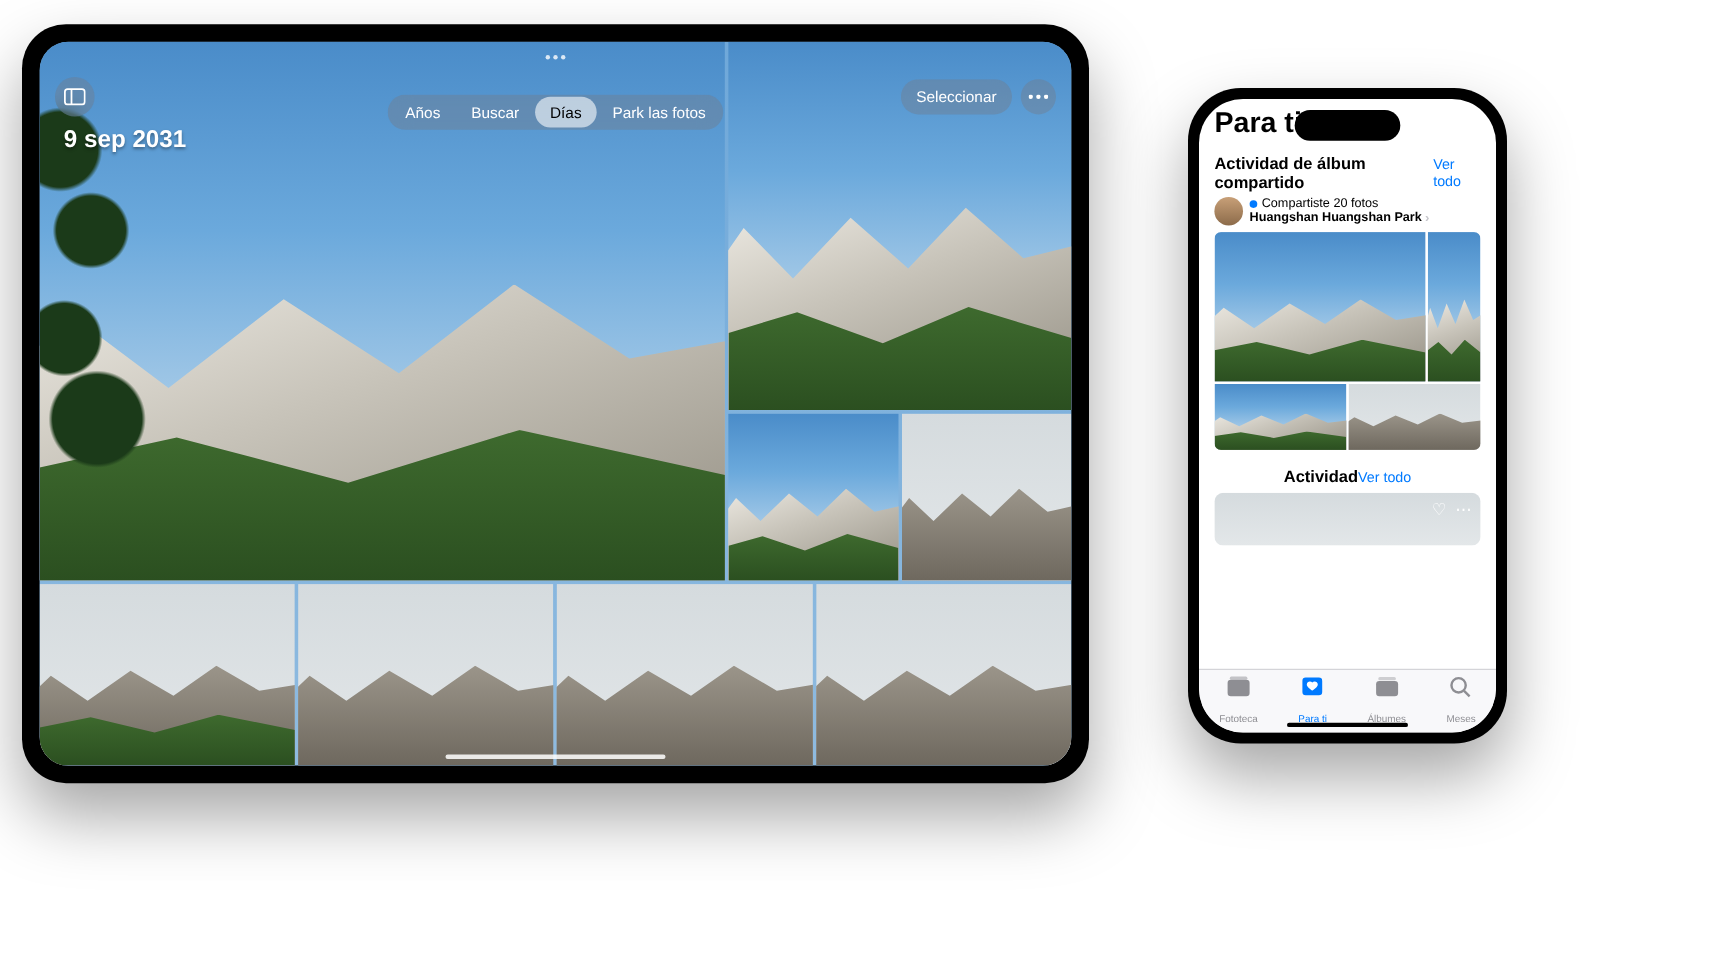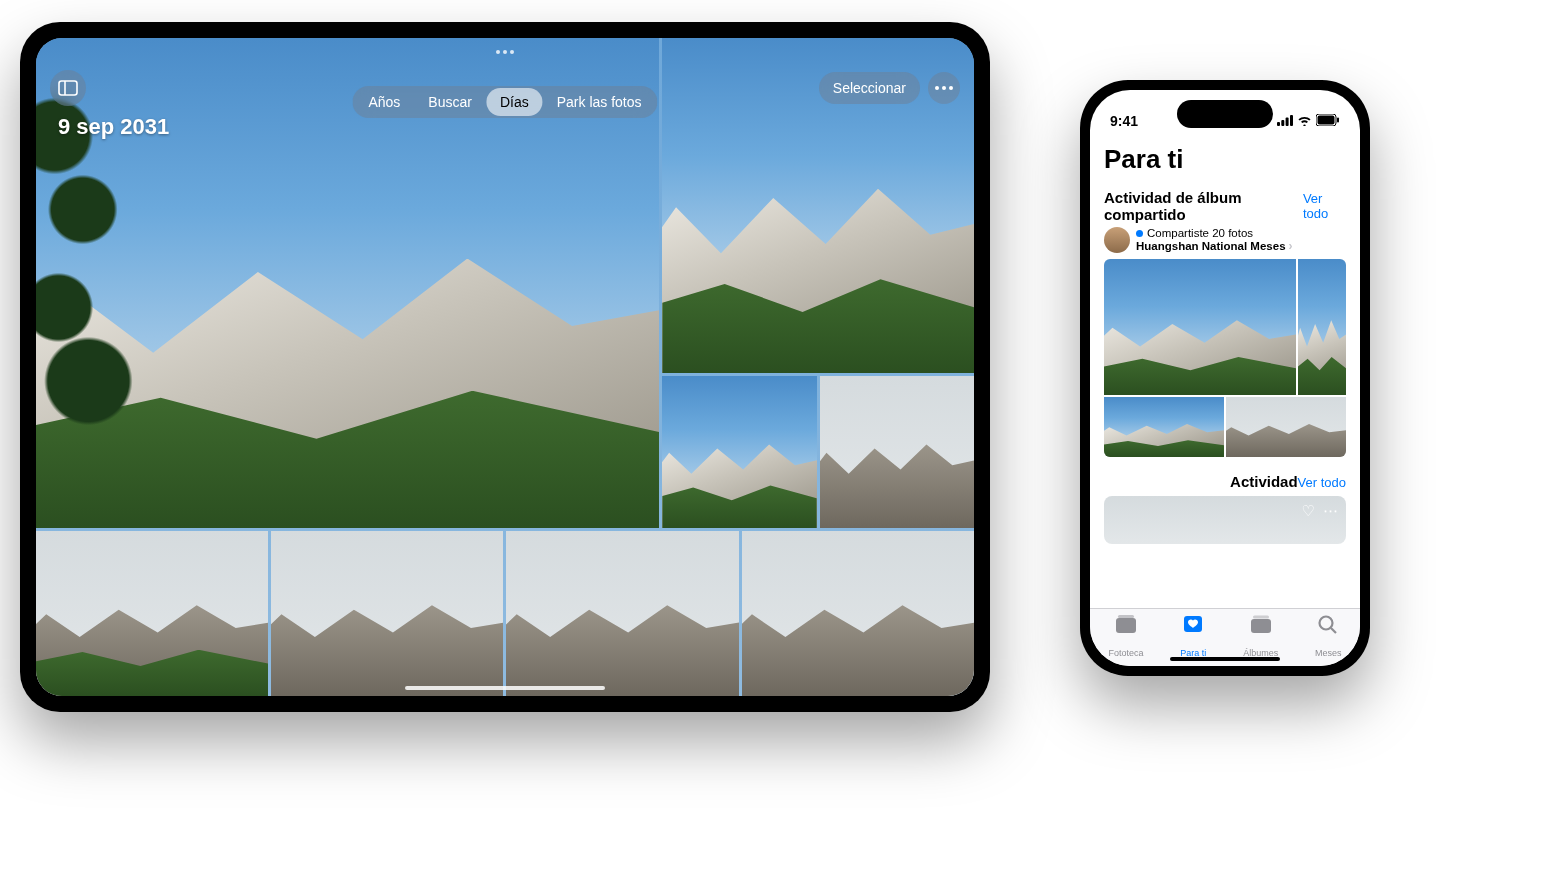--- a/index.html
+++ b/index.html
@@ -129,21 +129,21 @@
     width: 96px; height: 28px; background: #000; border-radius: 16px; z-index: 5;
   }
   .iphone-status {
     height: 48px; display: flex; justify-content: space-between; align-items: center;
     padding: 14px 20px 0; font-size: 14px; font-weight: 600; color: #000;
   }
   .iphone-status .right { display: flex; align-items: center; gap: 4px; }
 
   .iphone-body { flex: 1; overflow: hidden; padding: 0 14px; }
   .h1 { font-size: 26px; font-weight: 700; margin: 6px 0 14px; }
-  .section-head { display: flex; justify-content: flex-end; align-items: baseline; margin-bottom: 4px; }
+  .section-head { display: flex; justify-content: center; align-items: baseline; margin-bottom: 4px; }
   .section-title { font-size: 15px; font-weight: 700; }
   .link { font-size: 13px; color: #007aff; font-weight: 500; }
 
   .activity-row { display: flex; align-items: center; gap: 6px; margin-bottom: 6px; }
   .avatar { width: 26px; height: 26px; border-radius: 13px; background: linear-gradient(#c8a078,#8c6b4a); flex-shrink: 0; }
   .activity-text { font-size: 11.5px; line-height: 13px; }
   .activity-text .line1 { display: flex; align-items: center; gap: 4px; color: #000; }
   .bluedot { width: 7px; height: 7px; border-radius: 50%; background: #007aff; display: inline-block; }
   .activity-text .line2 { font-weight: 600; display: flex; align-items: center; gap: 3px; }
   .chev { color: #c7c7cc; font-size: 12px; }
@@ -257,63 +257,38 @@
     <div class="date-label">9 sep 2031</div>
 
     <div class="home-indicator"></div>
   </div>
 </div>
 
 <div class="iphone">
   <div class="iphone-screen">
     <div class="notch"></div>
 
-    <div class="iphone-status">
-      <span>9:41</span>
-      <div class="right">
-        <span>
-          <svg width="16" height="11" viewBox="0 0 16 11" fill="#000">
-              <rect x="0" y="7" width="3" height="4" rx="1"></rect>
-              <rect x="4.3" y="5" width="3" height="6" rx="1"></rect>
-              <rect x="8.6" y="2.5" width="3" height="8.5" rx="1"></rect>
-              <rect x="13" y="0" width="3" height="11" rx="1"></rect>
-            </svg>
-        </span>
-        <span>
-          <svg width="15" height="11" viewBox="0 0 14 11" fill="#000">
-              <path d="M7 9.5a1.2 1.2 0 100 2.4 1.2 1.2 0 000-2.4zM3.5 6.8l1.3 1.3a3.7 3.7 0 014.4 0l1.3-1.3a5.5 5.5 0 00-7 0zM.9 4.2l1.3 1.3a7.4 7.4 0 019.6 0l1.3-1.3a9.2 9.2 0 00-12.2 0z"></path>
-            </svg>
-        </span>
-        <span>
-          <svg width="24" height="12" viewBox="0 0 24 12">
-              <rect x="0" y="0" width="20" height="12" rx="3" fill="none" stroke="#000" stroke-width="1"></rect>
-              <rect x="1.5" y="1.5" width="17" height="9" rx="2" fill="#000"></rect>
-              <rect x="21" y="3.5" width="2" height="5" rx="1" fill="#000"></rect>
-            </svg>
-        </span>
-      </div>
-    </div>
 
     <div class="iphone-body">
       <div class="h1">Para ti</div>
 
       <div class="section-head">
         <div class="section-title">Actividad de álbum compartido</div>
         <div class="link">Ver todo</div>
       </div>
 
       <div class="activity-row">
         <div class="avatar"></div>
         <div class="activity-text">
           <div class="line1">
               <span class="bluedot"></span>
               <span>Compartiste 20 fotos</span>
             </div>
           <div class="line2">
-              <span>Huangshan National Meses</span>
+              <span>Huangshan Huangshan Park</span>
               <span class="chev">›</span>
             </div>
         </div>
       </div>
 
       <div class="share-grid">
         <div class="share-top">
           <div class="c1 cell">
               <div class="sky"></div>
               <div class="mtn"></div>

